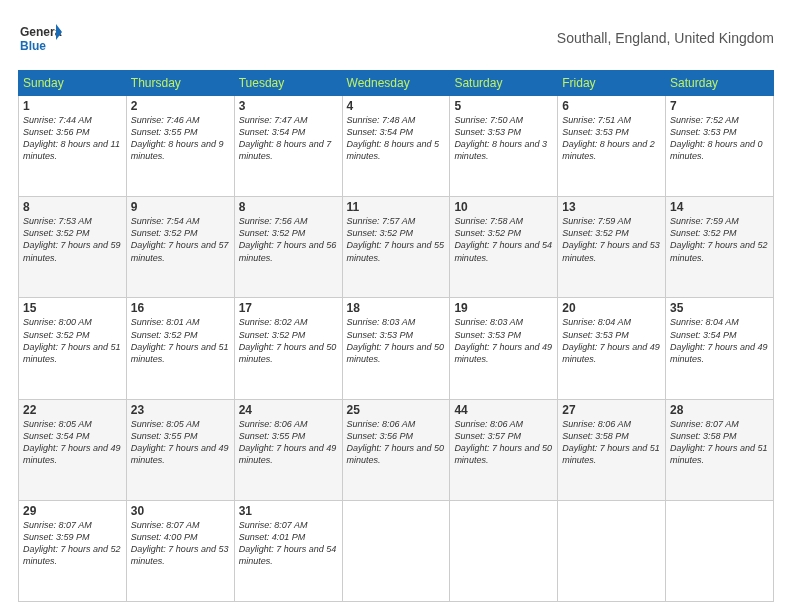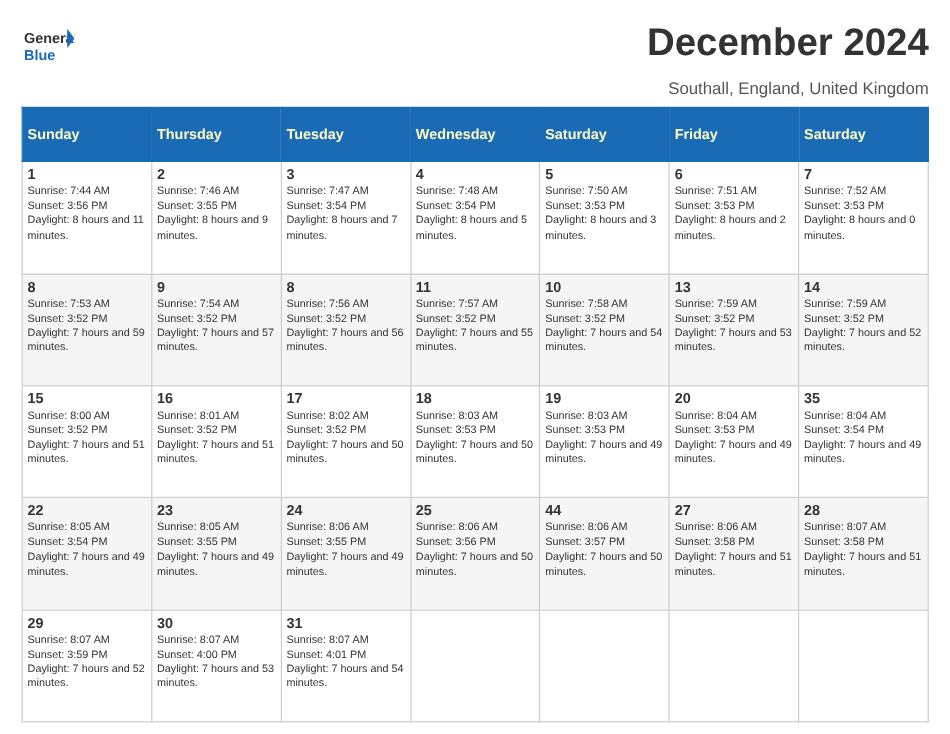--- a/index.html
+++ b/index.html
@@ -44,24 +44,24 @@
     }
     .calendar {
       flex: 1;
       border: 1px solid #ccc;
       border-collapse: collapse;
       width: 100%;
       table-layout: fixed;
     }
     .calendar th {
       background-color: #1a6bb5;
-      color: #fef9c3;
+      color: #bef264;
       font-size: 12px;
-      font-weight: bold;
-      padding: 15px 4px;
+      font-weight: normal;
+      padding: 5px 4px;
       text-align: left;
       border: 1px solid #1a6bb5;
     }
     .calendar td {
       border: 1px solid #ccc;
       vertical-align: top;
       padding: 3px 4px;
       font-size: 9.5px;
       color: #333;
       background: #fff;
@@ -73,39 +73,39 @@
     .day-num {
       font-size: 12px;
       font-weight: bold;
       display: block;
       margin-bottom: 1px;
     }
     .cell-text {
       font-size: 9px;
       line-height: 1.35;
       color: #333;
+      font-style: italic;
     }
     .empty-cell {
       background: #fff !important;
     }
   </style>
 </head>
 <body>
 
 <div class="page">
   <div class="header">
     <div class="logo">
   <svg width="44" height="44" viewBox="0 0 44 44">
     <text x="2" y="18" font-size="12" font-weight="bold" fill="#333" font-family="Arial">General</text>
     <text x="2" y="32" font-size="12" font-weight="bold" fill="#1a6bb5" font-family="Arial">Blue</text>
     <polygon points="38,6 44,14 38,22" fill="#1a6bb5"></polygon>
   </svg>
 </div>
     <div class="title-block">
-      <div class="main-title">December 2024</div>
       <div class="subtitle">Southall, England, United Kingdom</div>
     </div>
   </div>
 
   <table class="calendar">
     <thead>
       <tr>
         <th>Sunday</th>
         <th>Thursday</th>
         <th>Tuesday</th>

